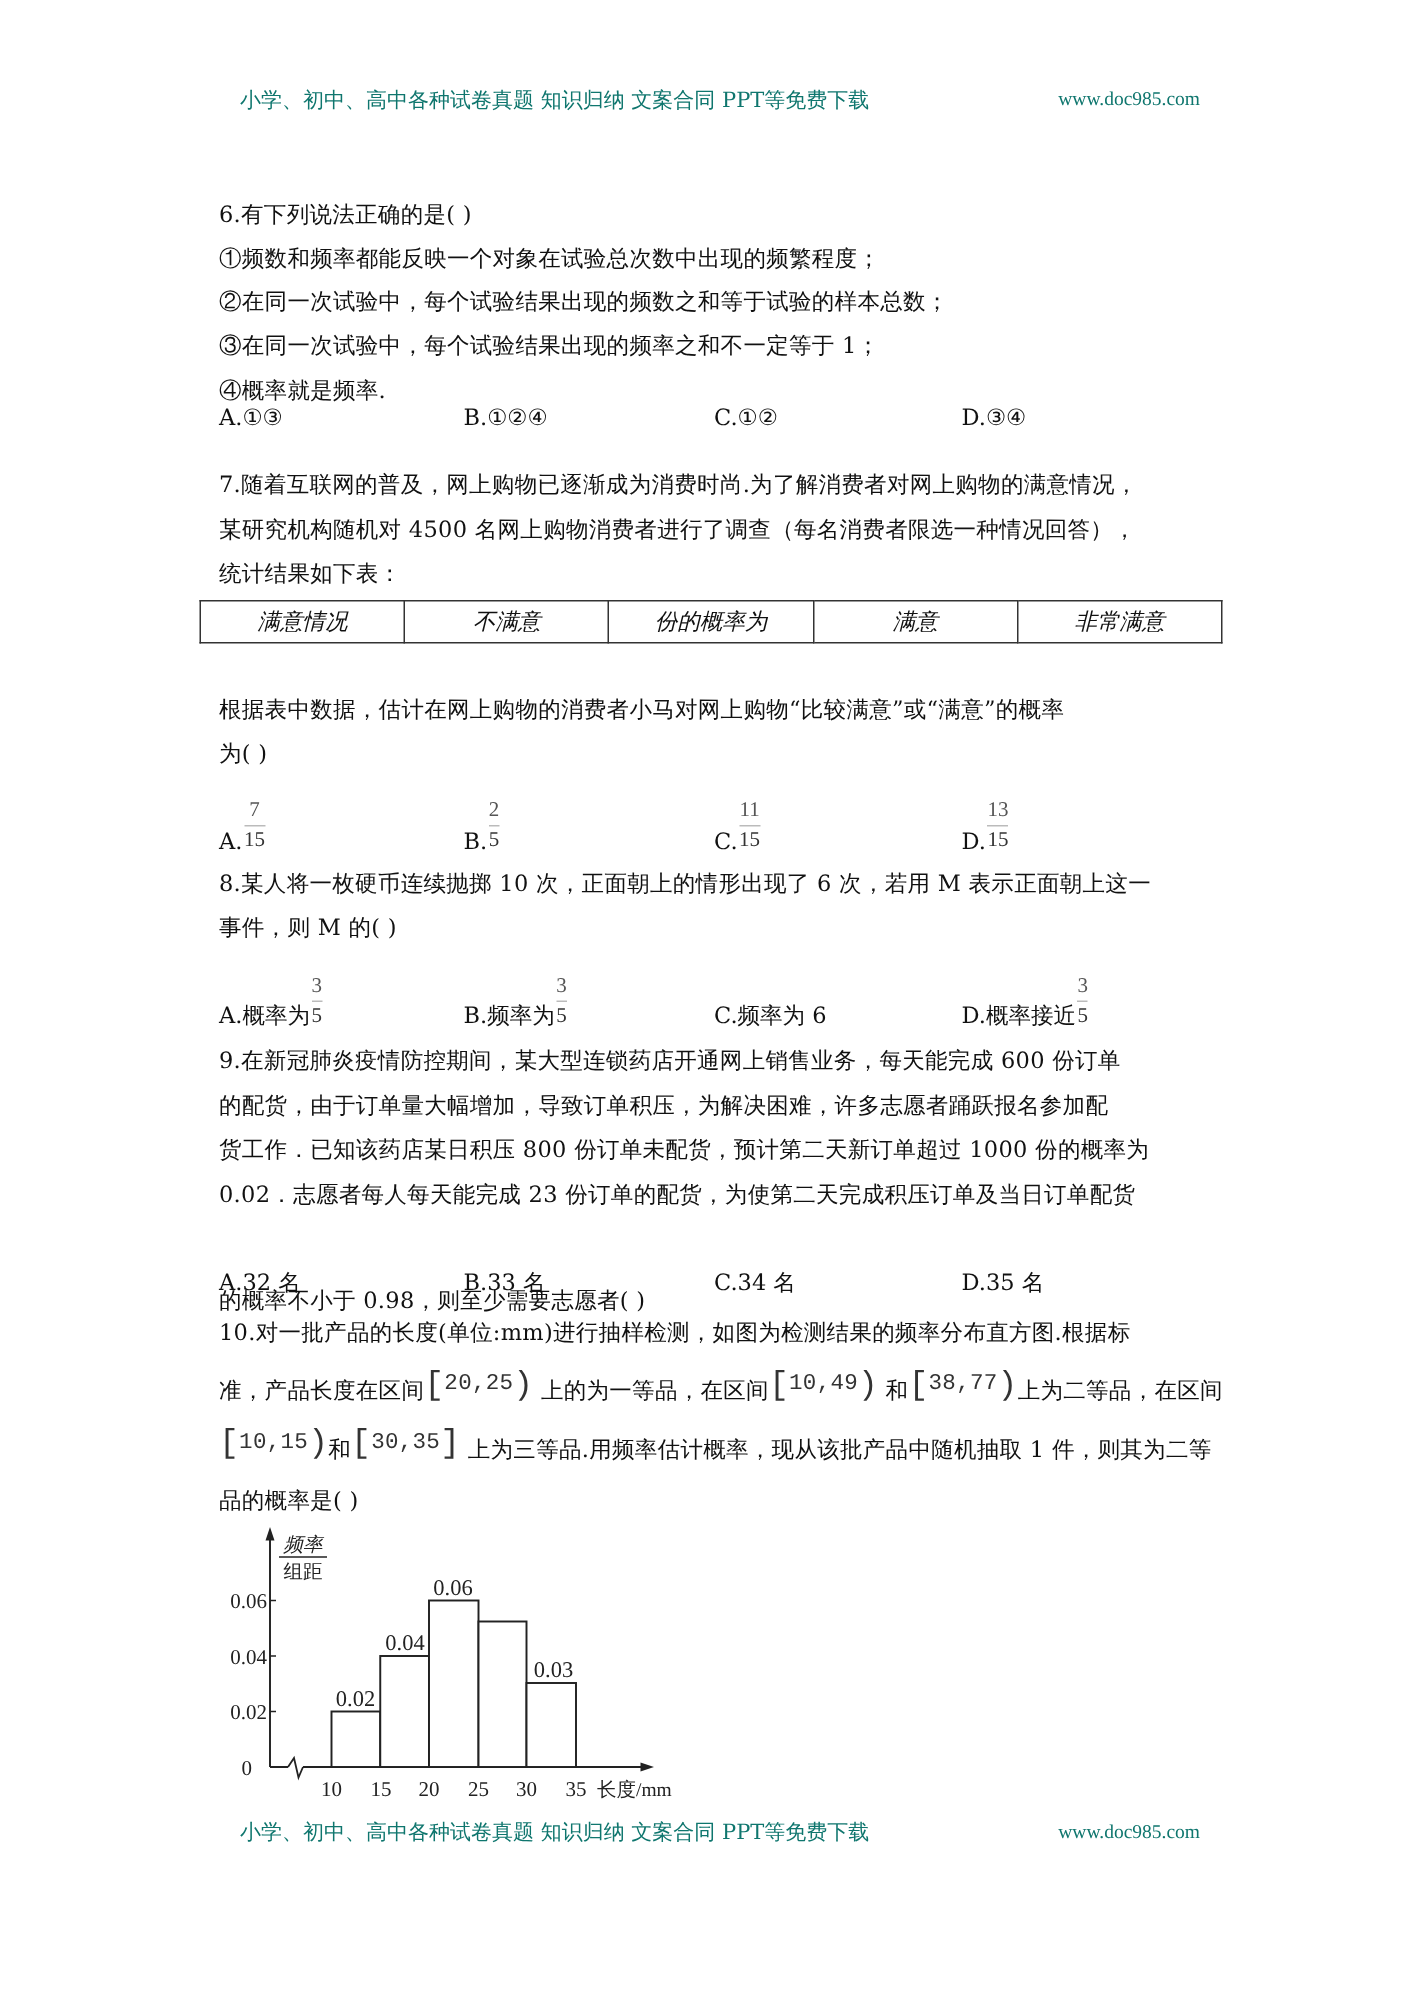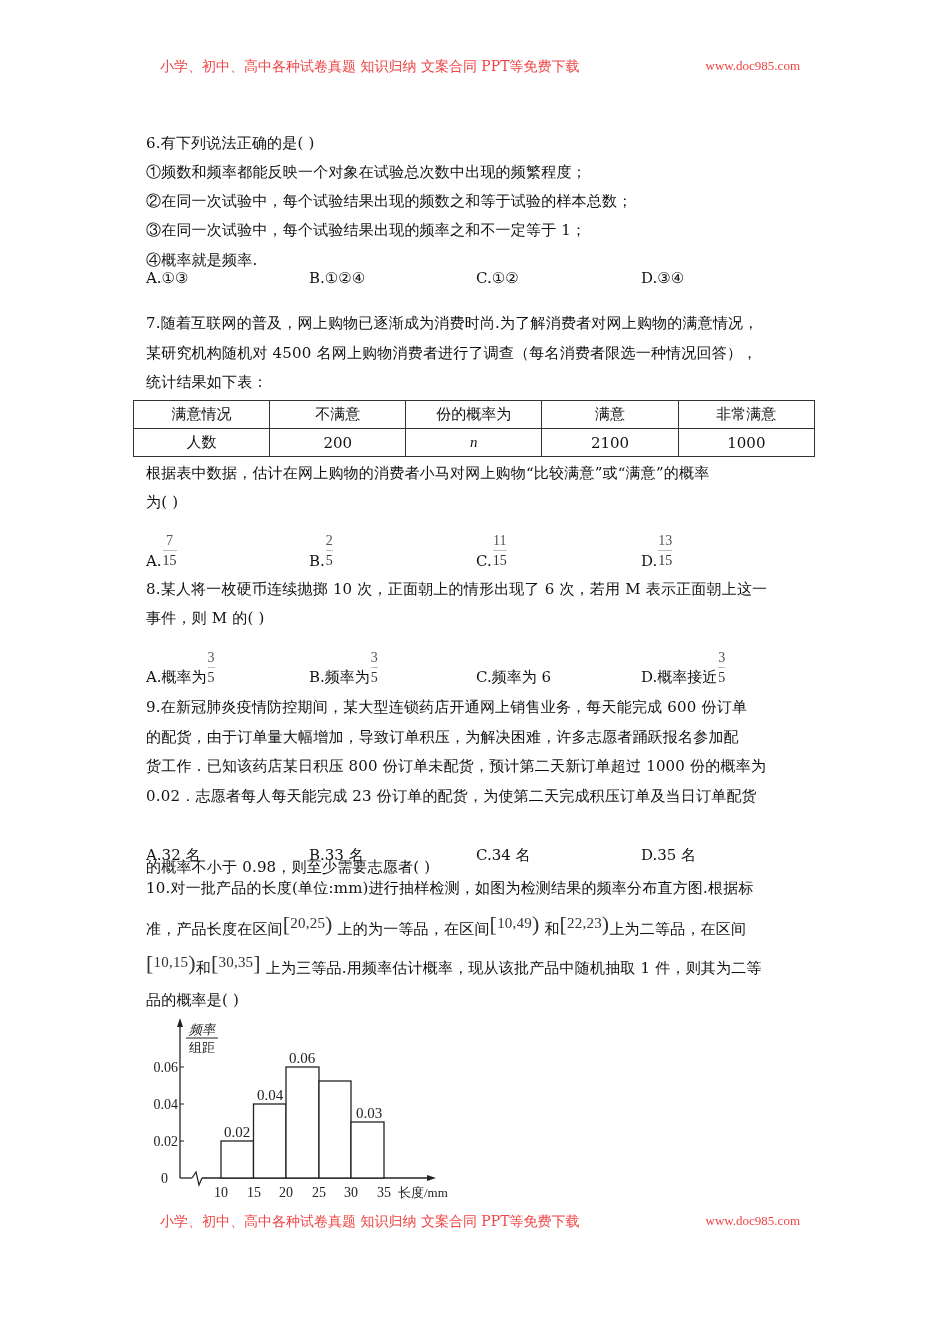--- a/index.html
+++ b/index.html
@@ -3,21 +3,21 @@
 <meta charset="utf-8">
 <style>
   html, body { margin: 0; padding: 0; background: #ffffff; }
   body {
     width: 950px; height: 1344px; position: relative; overflow: hidden;
     font-family: "DejaVu Serif", "Liberation Serif", serif;
     color: #111;
   }
   .hdr, .ftr {
     position: absolute; left: 160px; width: 640px;
-    font-size: 14px; color: #ef4444; white-space: nowrap;
+    font-size: 14px; color: #0f766e; white-space: nowrap;
     display: flex; justify-content: space-between;
   }
   .hdr { top: 58px; }
   .ftr { top: 1213px; }
   .hdr .site, .ftr .site { margin-left: 24px; font-family: "Liberation Serif", serif; font-size: 13px; }
 
   .line {
     position: absolute; left: 146px; font-size: 15px; white-space: nowrap;
     line-height: 20px; letter-spacing: 0.2px;
   }
@@ -34,24 +34,24 @@
   .frac .bar { display: block; border-top: 1px solid #bbb; margin: 2px 0 2px 0; }
   .frac .den { display: block; color: #333; }
   .tall-opts { height: 50px; }
   .tall-opts .opt { top: 0; height: 50px; display: flex; align-items: flex-end; }
 
   table.sat {
     position: absolute; left: 133px; top: 400px; width: 682px;
     border-collapse: collapse; font-size: 15px;
   }
   table.sat td {
-    border: 1px solid #333; text-align: center; height: 27px; padding: 0;
+    border: 1px solid #333; text-align: center; height: 27px; padding: 0; font-style: italic;
   }
   .it { font-style: italic; font-family: "Liberation Serif", serif; }
-  .interval { font-family: Liberation Serif, serif; font-size: 15px; position: relative; top: -6px; color: #333; }
+  .interval { font-family: Liberation Mono, monospace; font-size: 15px; position: relative; top: -6px; color: #333; }
   .interval .br { font-size: 22px; position: relative; top: 3px; }
 
   svg text { font-family: "Liberation Serif", serif; }
 </style>
 </head>
 <body>
 
 <div class="hdr">
   <span>小学、初中、高中各种试卷真题 知识归纳 文案合同 PPT等免费下载</span>
   <span class="site">www.doc985.com</span>
@@ -78,27 +78,20 @@
 
   <table class="sat">
     <tbody>
         <tr>
       <td style="width:136px">满意情况</td>
       <td style="width:136px">不满意</td>
       <td style="width:136px">份的概率为</td>
       <td style="width:136px">满意</td>
       <td style="width:136px">非常满意</td>
     </tr>
-    <tr>
-      <td>人数</td>
-      <td>200</td>
-      <td class="it">n</td>
-      <td>2100</td>
-      <td>1000</td>
-    </tr>
   </tbody>
     </table>
 
   <div class="line" style="top:463px">根据表中数据，估计在网上购物的消费者小马对网上购物“比较满意”或“满意”的概率</div>
   <div class="line" style="top:492px">为(   )</div>
 
   <div class="opts tall-opts" style="top:520px">
     <span class="opt a">
       <span>A.</span>
       <span class="frac">
@@ -181,21 +174,21 @@
     <span class="opt d">D.35 名</span>
   </div>
 </div>
 
 <div>
   <div class="line" style="top:878px">10.对一批产品的长度(单位:mm)进行抽样检测，如图为检测结果的频率分布直方图.根据标</div>
 
   <div class="line" style="top:917px">
     <span>准，产品长度在区间</span><span class="interval"><span class="br">[</span><span>20,25</span><span class="br">)</span></span>
     <span>上的为一等品，在区间</span><span class="interval"><span class="br">[</span><span>10,49</span><span class="br">)</span></span>
-    <span>和</span><span class="interval"><span class="br">[</span><span>22,23</span><span class="br">)</span></span><span>上为二等品，在区间</span>
+    <span>和</span><span class="interval"><span class="br">[</span><span>38,77</span><span class="br">)</span></span><span>上为二等品，在区间</span>
   </div>
 
   <div class="line" style="top:956px">
     <span class="interval"><span class="br">[</span><span>10,15</span><span class="br">)</span></span><span>和</span><span class="interval"><span class="br">[</span><span>30,35</span><span class="br">]</span></span>
     <span>上为三等品.用频率估计概率，现从该批产品中随机抽取 1 件，则其为二等</span>
   </div>
 
   <div class="line" style="top:990px">品的概率是(   )</div>
 
   <svg style="position:absolute;left:140px;top:1015px" width="340" height="190" viewBox="0 0 340 190">

